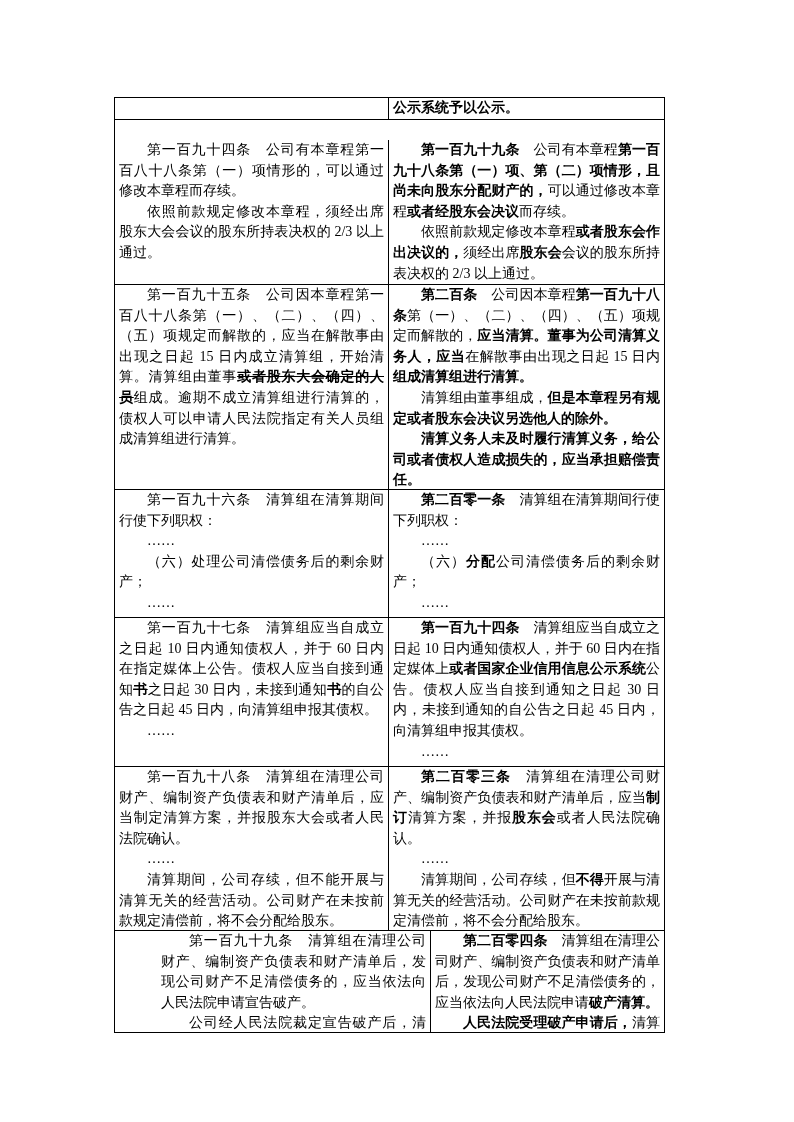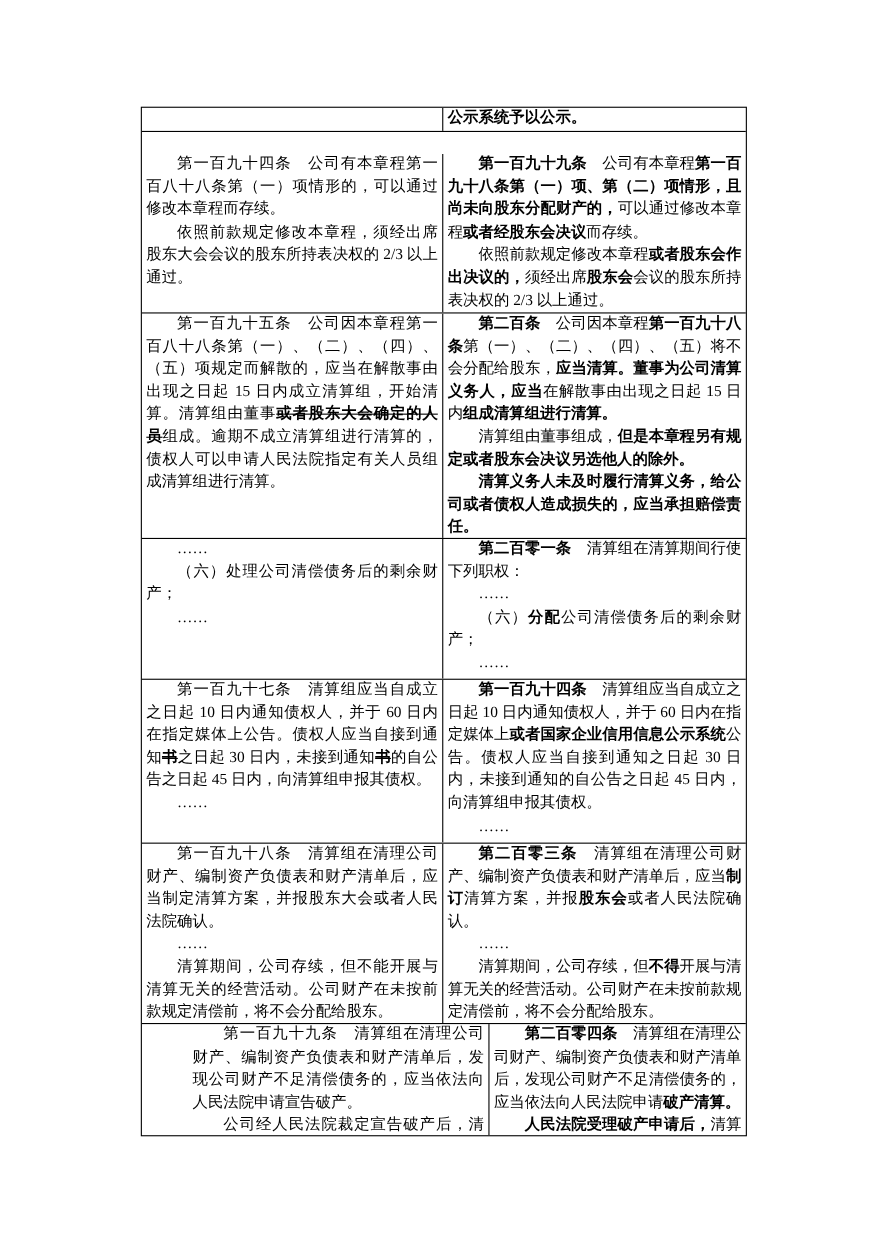--- a/index.html
+++ b/index.html
@@ -9,21 +9,21 @@
   body {
     width: 794px;
     height: 1122px;
     position: relative;
     background: #ffffff;
     color: #000000;
     font-family: "Liberation Serif", "DejaVu Serif", serif;
   }
   .comparison-table {
     position: absolute;
-    left: 128px;
+    left: 114px;
     top: 97px;
     width: 551px;
     border: 1px solid #000000;
     box-sizing: border-box;
     background: #ffffff;
   }
   .row {
     display: flex;
     border-bottom: 1px solid #000000;
     box-sizing: border-box;
@@ -78,27 +78,28 @@
       <div class="cell right">
         <p><span class="b">第一百九十九条</span><span class="">　公司有本章程</span><span class="b">第一百九十八条第（一）项、第（二）项情形，且尚未向股东分配财产的，</span><span class="">可以通过修改本章程</span><span class="b">或者经股东会决议</span><span class="">而存续。</span></p>
         <p><span class="">依照前款规定修改本章程</span><span class="b">或者股东会作出决议的，</span><span class="">须经出席</span><span class="b">股东会</span><span class="">会议的股东所持表决权的 2/3 以上通过。</span></p>
       </div>
     </div>
     <div class="row row-2">
       <div class="cell left">
         <p><span class="">第一百九十五条　公司因本章程第一百八十八条第（一）、（二）、（四）、（五）项规定而解散的，应当在解散事由出现之日起 15 日内成立清算组，开始清算。清算组由董事</span><span class="b strike">或者股东大会确定的人员</span><span class="">组成。逾期不成立清算组进行清算的，债权人可以申请人民法院指定有关人员组成清算组进行清算。</span></p>
       </div>
       <div class="cell right">
-        <p><span class="b">第二百条</span><span class="">　公司因本章程</span><span class="b">第一百九十八条</span><span class="">第（一）、（二）、（四）、（五）将不会分配给股东，</span><span class="b">应当清算。董事为公司清算义务人，应当</span><span class="">在解散事由出现之日起 15 日内</span><span class="b">组成清算组进行清算。</span></p>
+        <p><span class="b">第二百条</span><span class="">　公司因本章程</span><span class="b">第一百九十八条</span><span class="">第（一）、（二）、（四）、（五）项规定而解散的，</span><span class="b">应当清算。董事为公司清算义务人，应当</span><span class="">在解散事由出现之日起 15 日内</span><span class="b">组成清算组进行清算。</span></p>
         <p><span class="">清算组由董事组成，</span><span class="b">但是本章程另有规定或者股东会决议另选他人的除外。</span></p>
         <p><span class="b">清算义务人未及时履行清算义务，给公司或者债权人造成损失的，应当承担赔偿责任。</span></p>
       </div>
     </div>
     <div class="row row-3">
       <div class="cell left">
+        <p><span class="">第一百九十六条　清算组在清算期间行使下列职权：</span></p>
         <p><span class="">……</span></p>
         <p><span class="">（六）处理公司清偿债务后的剩余财产；</span></p>
         <p><span class="">……</span></p>
       </div>
       <div class="cell right">
         <p><span class="b">第二百零一条</span><span class="">　清算组在清算期间行使下列职权：</span></p>
         <p><span class="">……</span></p>
         <p><span class="">（六）</span><span class="b">分配</span><span class="">公司清偿债务后的剩余财产；</span></p>
         <p><span class="">……</span></p>
       </div>

